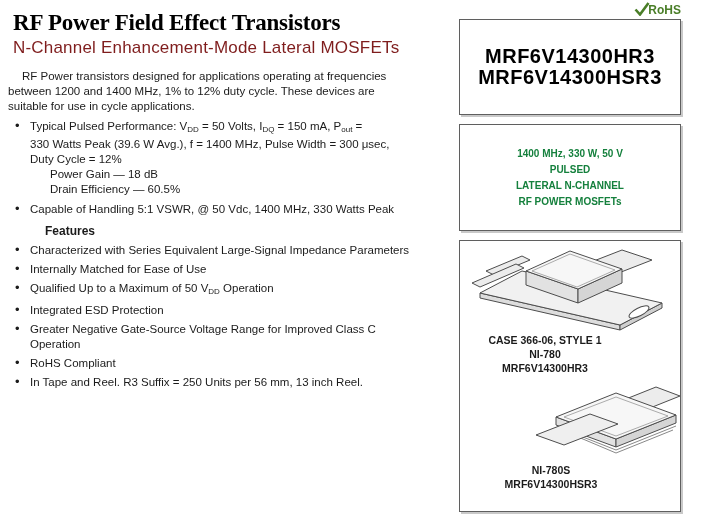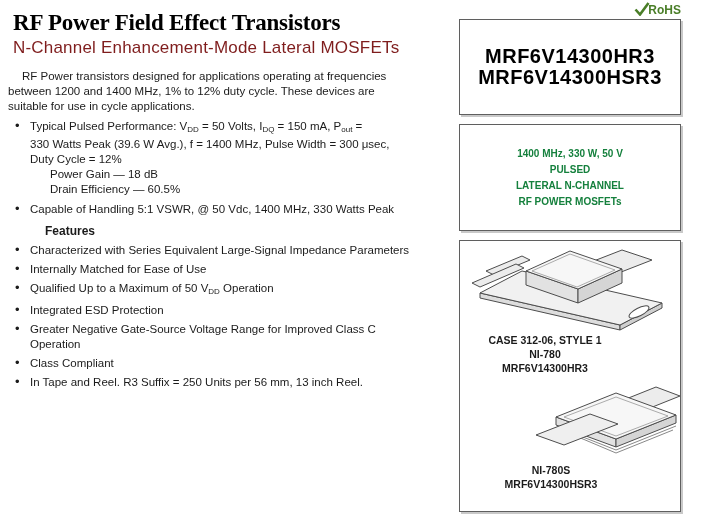--- a/index.html
+++ b/index.html
@@ -75,21 +75,21 @@
 
     <div class="features-list body-text">
       <div class="bullet feature-item">Characterized with Series Equivalent Large-Signal Impedance Parameters</div>
       <div class="bullet feature-item">Internally Matched for Ease of Use</div>
       <div class="bullet feature-item"><span>Qualified Up to a Maximum of 50 V</span><sub>DD</sub><span> Operation</span></div>
       <div class="bullet feature-item">Integrated ESD Protection</div>
       <div class="bullet feature-item">
         <div>Greater Negative Gate-Source Voltage Range for Improved Class C</div>
         <div>Operation</div>
       </div>
-      <div class="bullet feature-item">Class Compliant</div>
+      <div class="bullet feature-item">RoHS Compliant</div>
       <div class="bullet feature-item">In Tape and Reel. R3 Suffix = 250 Units per 56 mm, 13 inch Reel.</div>
     </div>
   </div>
 
   <div class="right-col">
 
     <div class="rohs-badge">
       <svg width="16" height="14" viewBox="0 0 16 14">
         <polyline points="1.5,7.5 6,12.5 14.5,1" fill="none" stroke="#4a7e28" stroke-width="2.6"></polyline>
       </svg><span>RoHS</span>
@@ -122,21 +122,21 @@
         <polygon points="6,36 50,17 58,21 14,40" fill="#ececec"></polygon>
 
         <polygon points="120,17 156,3 186,13 150,27" fill="#ececec"></polygon>
 
         <polygon points="60,24 112,42 112,56 60,38" fill="#e2e2e2"></polygon>
         <polygon points="112,42 156,22 156,36 112,56" fill="#d5d5d5"></polygon>
         <polygon points="60,24 104,4 156,22 112,42" fill="#f7f7f7"></polygon>
         <polygon points="66,24 104,7 149,23 111,40" fill="none" stroke="#8a8a8a" stroke-width="0.7"></polygon>
       </svg>
       <div class="pkg-caption pkg-caption-1">
-        <div>CASE 312-06, STYLE 1</div>
+        <div>CASE 366-06, STYLE 1</div>
         <div>NI-780</div>
         <div>MRF6V14300HR3</div>
       </div>
 
       <svg class="pkg-drawing pkg2-drawing" width="150" height="78" viewBox="0 0 150 78" stroke="#4d4d4d" stroke-width="1" stroke-linejoin="round">
 
         <line x1="86" y1="67" x2="146" y2="43" stroke="#6a6a6a" stroke-width="0.8"></line>
         <line x1="86" y1="70" x2="143" y2="47" stroke="#6a6a6a" stroke-width="0.8"></line>
         <line x1="30" y1="45" x2="86" y2="67" stroke="#6a6a6a" stroke-width="0.8"></line>
         <line x1="34" y1="48" x2="86" y2="70" stroke="#6a6a6a" stroke-width="0.8"></line>

